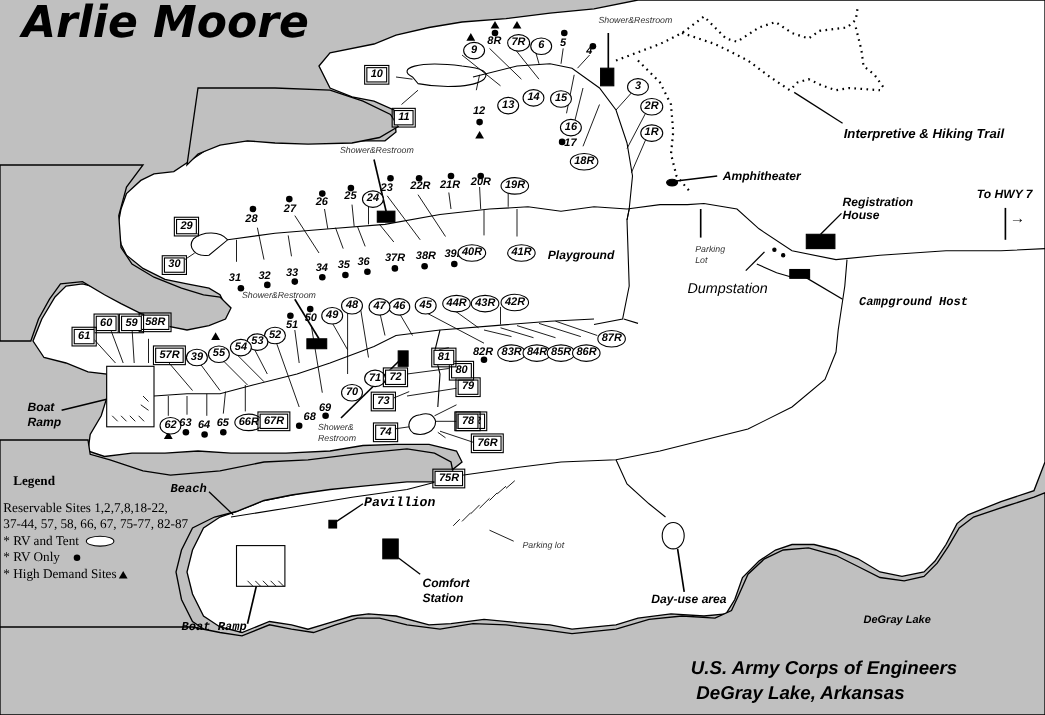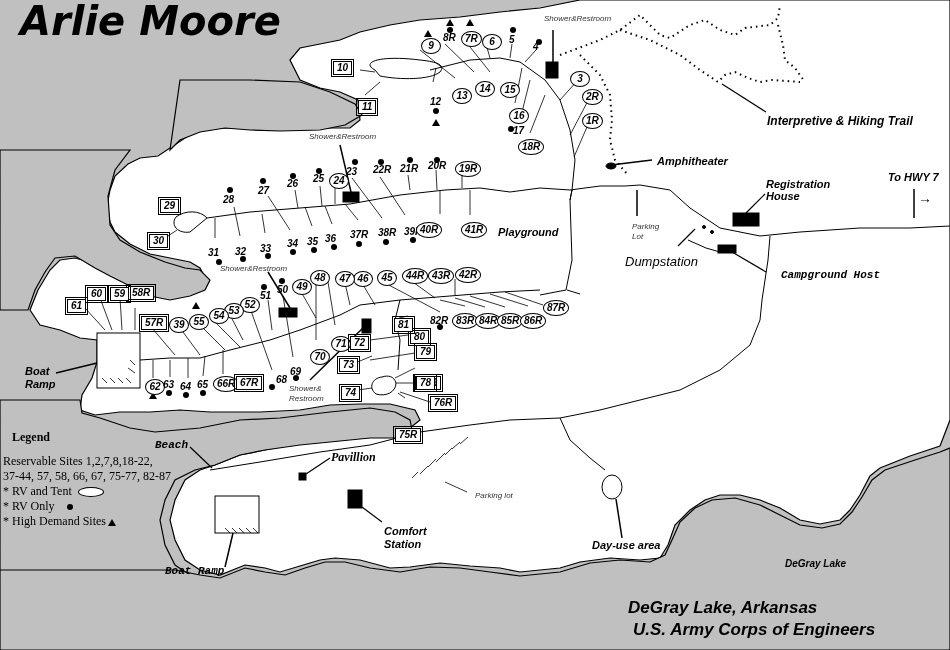--- a/index.html
+++ b/index.html
@@ -230,40 +230,40 @@
 <div class="lbl small" style="left:632px;top:232px;">Lot</div>
 <div class="lbl bi" style="left:498px;top:226px;">Playground</div>
 <div class="lbl small" style="left:544px;top:14px;">Shower&amp;Restroom</div>
 <div class="lbl small" style="left:309px;top:132px;">Shower&amp;Restroom</div>
 <div class="lbl small" style="left:220px;top:264px;">Shower&amp;Restroom</div>
 <div class="lbl small" style="left:289px;top:384px;">Shower&amp;</div>
 <div class="lbl small" style="left:289px;top:394px;">Restroom</div>
 <div class="lbl bi" style="left:25px;top:365px;">Boat</div>
 <div class="lbl bi" style="left:25px;top:378px;">Ramp</div>
 <div class="lbl mono" style="left:155px;top:439px;font-size:11px;">Beach</div>
-<div class="lbl mono" style="left:331px;top:450px;font-family:Liberation Serif, serif;">Pavillion</div>
+<div class="lbl mono" style="left:331px;top:450px;">Pavillion</div>
 <div class="lbl small" style="left:475px;top:491px;">Parking lot</div>
 <div class="lbl bi" style="left:384px;top:525px;">Comfort</div>
 <div class="lbl bi" style="left:384px;top:538px;">Station</div>
 <div class="lbl mono" style="left:165px;top:565px;font-size:11px;">Boat Ramp</div>
 <div class="lbl bi" style="left:592px;top:539px;">Day-use area</div>
 <div class="lbl bi" style="left:785px;top:558px;font-size:10px;">DeGray Lake</div>
 
 <div class="legend">
   <div class="lh">Legend</div>
   <div>Reservable Sites 1,2,7,8,18-22,</div>
   <div>37-44, 57, 58, 66, 67, 75-77, 82-87</div>
   <div><span>* RV and Tent</span><span class="sym-oval"></span></div>
   <div><span>* RV Only</span><span class="sym-dot"></span></div>
   <div><span>* High Demand Sites</span><span class="sym-tri"></span></div>
 </div>
 
 <div class="credit">
+  <div>U.S. Army Corps of Engineers</div>
   <div>DeGray Lake, Arkansas</div>
-  <div>U.S. Army Corps of Engineers</div>
 </div>
 
 <div id="sites">
     <div class="site oval" style="left: 582px; top: 113px;">1R</div>
     <div class="site oval" style="left: 582px; top: 89px;">2R</div>
     <div class="site oval" style="left: 570px; top: 71px;">3</div>
     <div class="site dot" style="left: 533px; top: 41px;">4</div>
     <div class="site dot" style="left: 509px; top: 34px;">5</div>
     <div class="site oval" style="left: 482px; top: 34px;">6</div>
     <div class="site oval" style="left: 461px; top: 31px;">7R</div>

